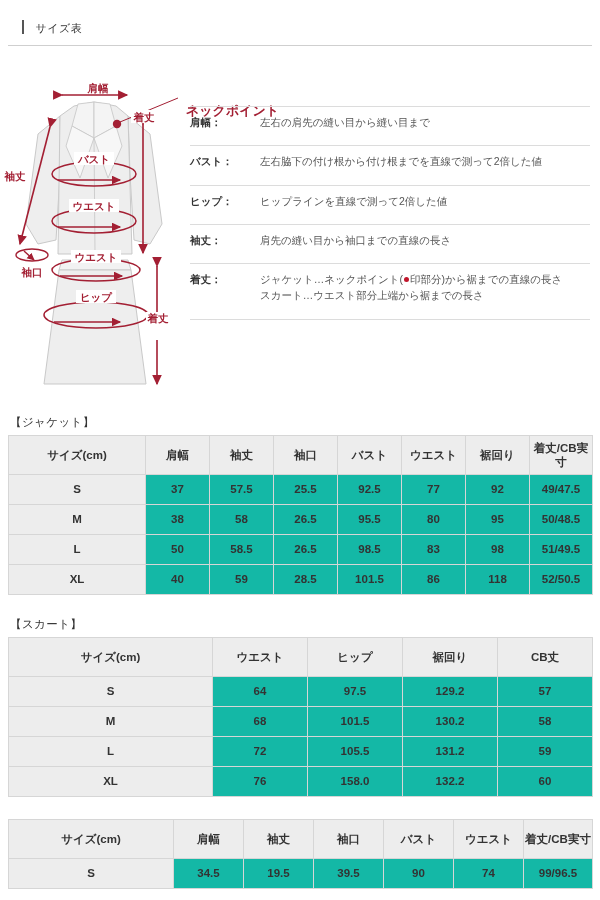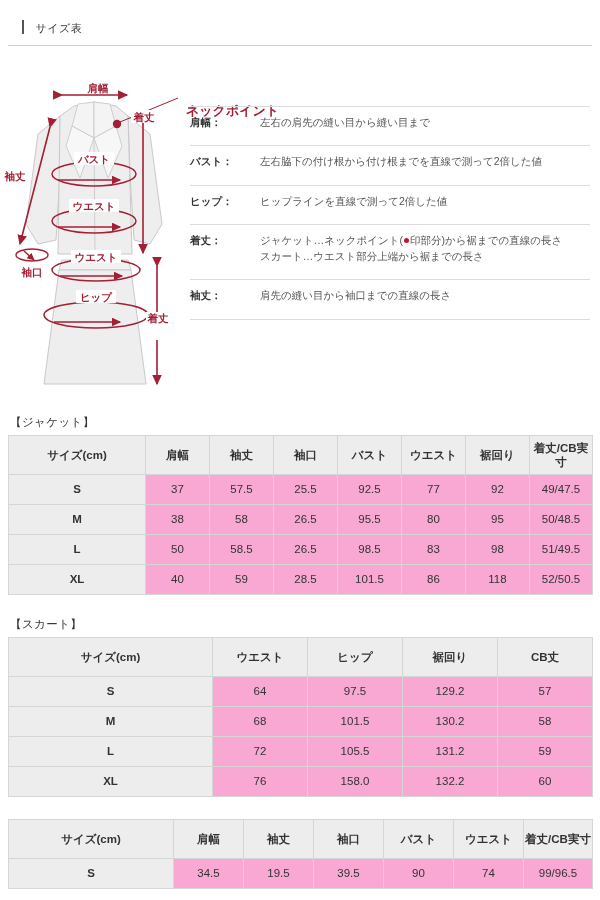--- a/index.html
+++ b/index.html
@@ -128,23 +128,23 @@
     background: #ededed;
     font-weight: bold;
     height: 30px;
   }
   table.size-table tbody th.size-cell {
     background: #ededed;
     font-weight: bold;
     height: 21px;
   }
   table.size-table tbody td {
-    background: #f9a8d4;
+    background: #14b8a6;
     height: 21px;
-    font-weight: normal;
+    font-weight: bold;
   }
   .sp-jacket { margin-top: 16px; }
   .sp-skirt  { margin-top: 22px; }
   .sp-dress  { margin-top: 22px; }
 </style>
 </head>
 <body>
 
 <div class="page-header">
   <span class="accent-bar"></span>
@@ -269,30 +269,30 @@
             <span class="line">左右脇下の付け根から付け根までを直線で測って2倍した値</span>
           </td>
         </tr>
         <tr>
           <td class="term">ヒップ：</td>
           <td class="desc">
             <span class="line">ヒップラインを直線で測って2倍した値</span>
           </td>
         </tr>
         <tr>
+          <td class="term">袖丈：</td>
+          <td class="desc">
+            <span class="line">肩先の縫い目から袖口までの直線の長さ</span>
+          </td>
+        </tr>
+        <tr>
           <td class="term">着丈：</td>
           <td class="desc">
             <span class="line">ジャケット…ネックポイント(<span class="dot-mark"></span>印部分)から裾までの直線の長さ</span>
             <span class="line">スカート…ウエスト部分上端から裾までの長さ</span>
-          </td>
-        </tr>
-        <tr>
-          <td class="term">袖丈：</td>
-          <td class="desc">
-            <span class="line">肩先の縫い目から袖口までの直線の長さ</span>
           </td>
         </tr>
       </tbody>
   </table>
 </div>
 
 <div class="section sp-jacket">
   <div class="section-title">【ジャケット】</div>
   <table class="size-table">
     <colgroup>

